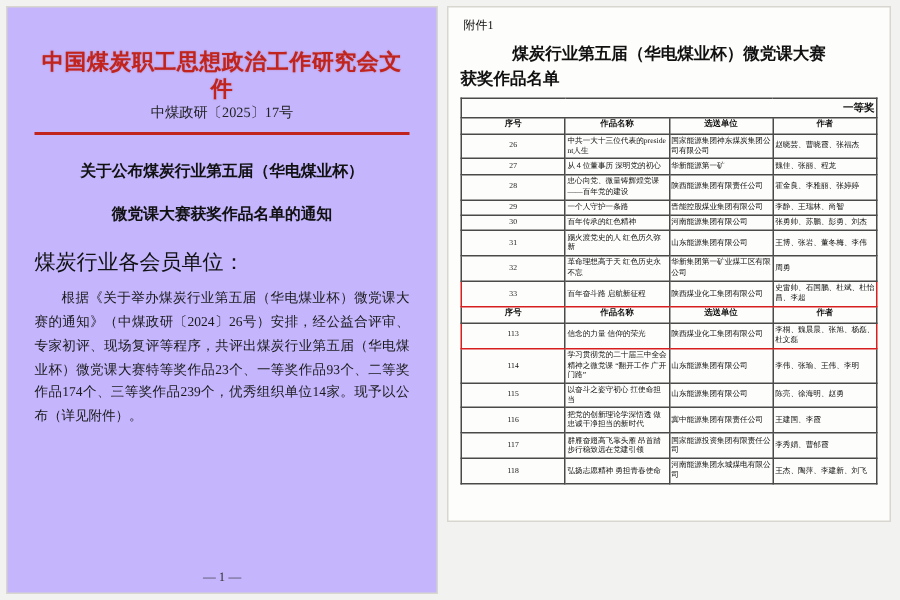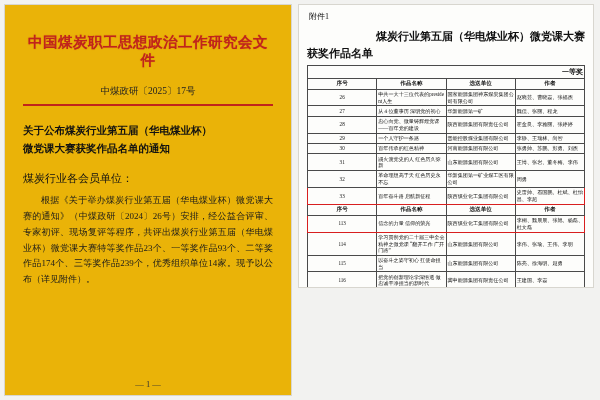--- a/index.html
+++ b/index.html
@@ -23,59 +23,58 @@
     padding: 0;
     box-sizing: border-box;
   }
 
   
   .doc-left {
     position: relative;
     width: 288px;
     height: 392px;
     margin: 4px 0 4px 4px;
-    background: #eab308;
+    background: #c4b5fd;
     border: 1px solid #d8d6cf;
     box-sizing: border-box;
     padding: 10px 18px 8px 18px;
     overflow: hidden;
   }
   .red-title {
     margin-top: 18px;
     text-align: center;
     color: #c0241c;
     font-weight: bold;
     font-size: 14.5px;
     letter-spacing: 0.5px;
     line-height: 1.25;
     font-family: "Liberation Serif", serif;
     text-shadow: 0 0 1px rgba(192,36,28,0.5);
   }
   .doc-number {
-    margin-top: 16px;
     text-align: center;
     font-size: 9.5px;
     color: #222;
   }
   .red-rule {
     margin-top: 6px;
     height: 1.5px;
     background: #c0241c;
   }
   .doc-heading {
     margin-top: 16px;
-    text-align: left;
+    text-align: center;
     font-size: 10.5px;
     font-weight: bold;
     color: #111;
     line-height: 1.7;
   }
   .doc-addressee {
     margin-top: 14px;
-    font-size: 11px;
+    font-size: 14px;
     color: #111;
   }
   .doc-para {
     margin-top: 7px;
     font-size: 9px;
     color: #1a1a1a;
     line-height: 1.75;
     text-align: justify;
     text-indent: 18px;
   }
@@ -86,36 +85,36 @@
     bottom: 6px;
     text-align: center;
     font-size: 8.5px;
     color: #333;
   }
 
   
   .doc-right {
     position: relative;
     width: 296px;
-    height: 284px;
+    height: 344px;
     margin: 4px 4px 4px 0;
     background: #fdfdfb;
     border: 1px solid #d8d6cf;
     box-sizing: border-box;
     padding: 6px 8px 6px 8px;
     overflow: hidden;
   }
   .attach-label {
     font-size: 8px;
     color: #111;
     margin-left: 2px;
   }
   .r-title {
     margin-top: 6px;
-    text-align: right;
+    text-align: center;
     font-size: 11px;
     font-weight: bold;
     color: #111;
     line-height: 1.5;
   }
   .r-subtitle {
     font-size: 11px;
     font-weight: bold;
     color: #111;
     line-height: 1.5;
@@ -162,21 +161,21 @@
 </head>
 <body>
 
 <div class="page">
 
   <div class="doc-left">
     <div class="red-title">中国煤炭职工思想政治工作研究会文件</div>
     <div class="doc-number">中煤政研〔2025〕17号</div>
     <div class="red-rule"></div>
     <div class="doc-heading">关于公布煤炭行业第五届（华电煤业杯）</div>
-    <div class="doc-heading" style="margin-top:0">微党课大赛获奖作品名单的通知</div>
+    <div class="doc-heading" style="margin-top:11px">微党课大赛获奖作品名单的通知</div>
     <div class="doc-addressee">煤炭行业各会员单位：</div>
     <div class="doc-para">根据《关于举办煤炭行业第五届（华电煤业杯）微党课大赛的通知》（中煤政研〔2024〕26号）安排，经公益合评审、专家初评、现场复评等程序，共评出煤炭行业第五届（华电煤业杯）微党课大赛特等奖作品23个、一等奖作品93个、二等奖作品174个、三等奖作品239个，优秀组织单位14家。现予以公布（详见附件）。</div>
     <div class="page-num">— 1 —</div>
   </div>
 
   <div class="doc-right">
     <div class="attach-label">附件1</div>
     <div class="r-title">煤炭行业第五届（华电煤业杯）微党课大赛</div>
     <div class="r-subtitle">获奖作品名单</div>
 

